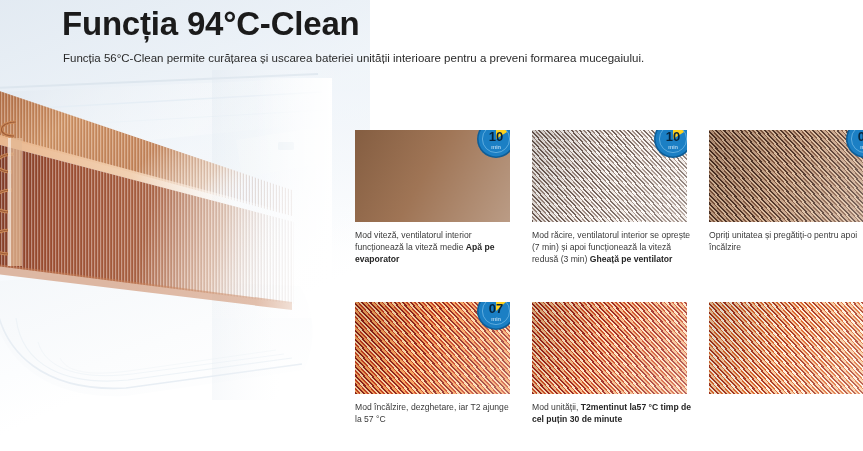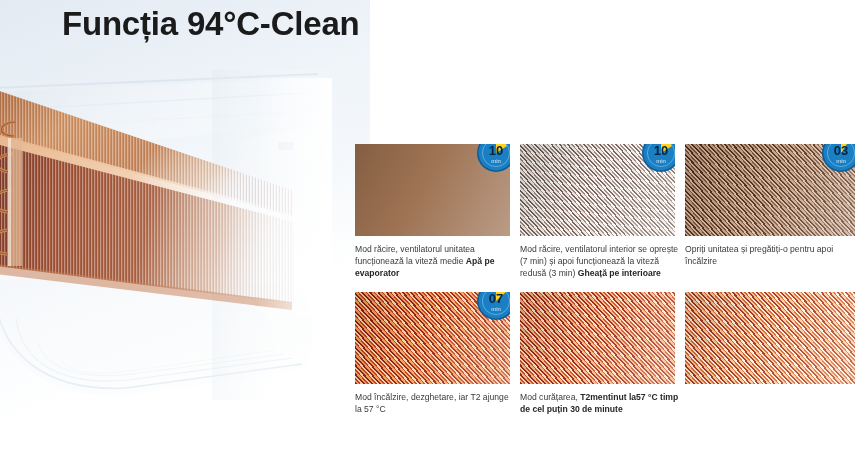--- a/index.html
+++ b/index.html
@@ -63,27 +63,28 @@
     position: absolute;
     left: 63px; top: 52px;
     font-size: 11.5px;
     color: #2a2a2a;
     white-space: nowrap;
   }
 
   
   .steps {
     position: absolute;
-    left: 355px; top: 144px;
+    left: 355px; top: 130px;
     width: 508px;
     display: grid;
     grid-template-columns: 165px 165px 178px;
     grid-template-rows: auto auto;
     column-gap: 0px;
     row-gap: 0px;
+    gap: 12px;
   }
 
   .step {
     position: relative;
     padding-right: 10px;
   }
 
   .step-photo {
     position: relative;
     width: 155px;
@@ -305,60 +306,61 @@
       </g>
 
       <rect x="16" y="60" width="14" height="128" fill="#e3b894" opacity="0.75"></rect>
       <rect x="16" y="60" width="3" height="128" fill="#ffffff" opacity="0.5"></rect>
 
       <rect x="140" y="0" width="200" height="240" fill="url(#fadeRight)"></rect>
     </svg>
   </div>
 
   <div class="title">Funcția 94°C-Clean</div>
+  <div class="subtitle">Funcția 56°C-Clean permite curățarea și uscarea bateriei unității interioare pentru a preveni formarea mucegaiului.</div>
 
   <div class="steps">
 
     <div class="step">
       <div class="step-photo">
         <div class="fins cool-dirty"></div>
         <div class="photo-sheen"></div>
         <div class="badge">
           <svg viewBox="0 0 40 40" width="40" height="40">
             <circle cx="20" cy="20" r="19" fill="#0f5d96"></circle>
             <circle cx="20" cy="20" r="17.4" fill="#1b7fc4"></circle>
             <circle cx="20" cy="20" r="13.6" fill="none" stroke="#8fcdf0" stroke-width="0.7" opacity="0.8"></circle>
             <path d="M20,20 L20,6.4 A13.6,13.6 0 0,1 31,13 Z" fill="#ffd21e"></path>
             <text x="20" y="22.4" text-anchor="middle" font-family="Liberation Sans, sans-serif" font-size="13" font-weight="bold" fill="#06243c">10</text>
             <text x="20" y="30" text-anchor="middle" font-family="Liberation Sans, sans-serif" font-size="6" fill="#d8ecfa">min</text>
           </svg>
         </div>
       </div>
       <div class="caption">
-        <span>Mod răcire, ventilatorul unitatea funcționează la viteză medie </span><b>Apă pe evaporator</b>
+        <span>Mod viteză, ventilatorul interior funcționează la viteză medie </span><b>Apă pe evaporator</b>
       </div>
     </div>
 
     <div class="step">
       <div class="step-photo">
         <div class="fins cool-frost"></div>
         <div class="photo-sheen"></div>
         <div class="badge">
           <svg viewBox="0 0 40 40" width="40" height="40">
             <circle cx="20" cy="20" r="19" fill="#0f5d96"></circle>
             <circle cx="20" cy="20" r="17.4" fill="#1b7fc4"></circle>
             <circle cx="20" cy="20" r="13.6" fill="none" stroke="#8fcdf0" stroke-width="0.7" opacity="0.8"></circle>
             <path d="M20,20 L20,6.4 A13.6,13.6 0 0,1 31,13 Z" fill="#ffd21e"></path>
             <text x="20" y="22.4" text-anchor="middle" font-family="Liberation Sans, sans-serif" font-size="13" font-weight="bold" fill="#06243c">10</text>
             <text x="20" y="30" text-anchor="middle" font-family="Liberation Sans, sans-serif" font-size="6" fill="#d8ecfa">min</text>
           </svg>
         </div>
       </div>
       <div class="caption">
-        <span>Mod răcire, ventilatorul interior se oprește (7 min) și apoi funcționează la viteză redusă (3 min) </span><b>Gheață pe interioare</b>
+        <span>Mod răcire, ventilatorul interior se oprește (7 min) și apoi funcționează la viteză redusă (3 min) </span><b>Gheață pe ventilator</b>
       </div>
     </div>
 
     <div class="step wide">
       <div class="step-photo">
         <div class="fins neutral"></div>
         <div class="photo-sheen"></div>
         <div class="badge">
           <svg viewBox="0 0 40 40" width="40" height="40">
             <circle cx="20" cy="20" r="19" fill="#0f5d96"></circle>
@@ -396,21 +398,21 @@
         <span>Mod încălzire, dezghetare, iar T2 ajunge la 57 °C</span>
       </div>
     </div>
 
     <div class="step row2">
       <div class="step-photo">
         <div class="fins heat-b"></div>
         <div class="photo-sheen"></div>
       </div>
       <div class="caption">
-        <span>Mod curățarea, </span><b>T2mentinut la57 °C timp de cel puțin 30 de minute</b>
+        <span>Mod unității, </span><b>T2mentinut la57 °C timp de cel puțin 30 de minute</b>
       </div>
     </div>
 
     <div class="step wide row2">
       <div class="step-photo">
         <div class="fins heat-c"></div>
         <div class="photo-sheen"></div>
       </div>
     </div>
 

